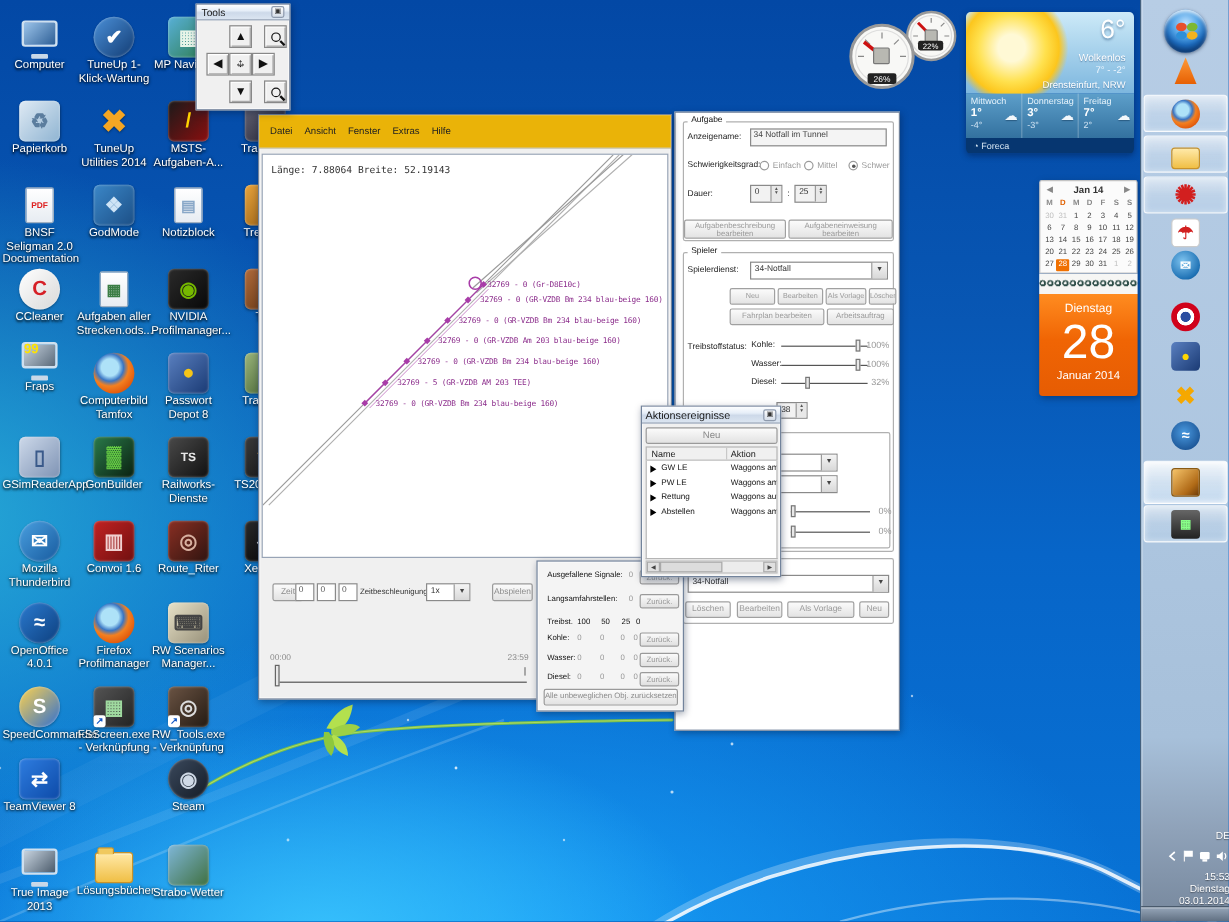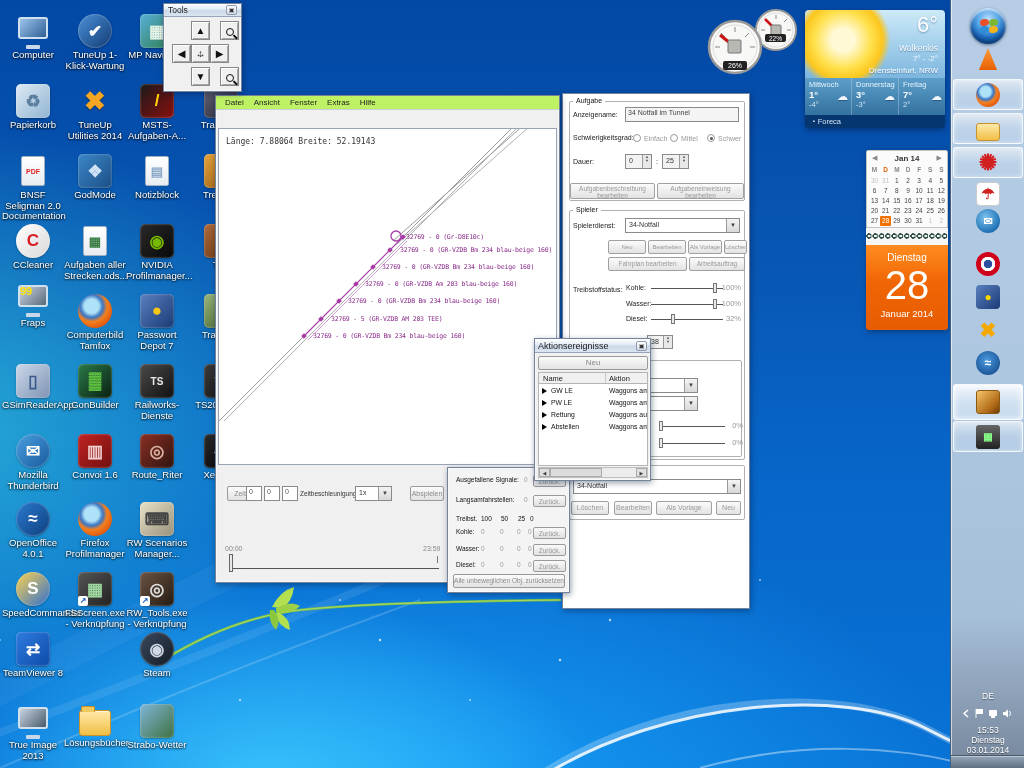--- a/index.html
+++ b/index.html
@@ -21,21 +21,21 @@
 .sh-monitor:after{content:"";position:absolute;left:50%;bottom:-1px;width:14px;height:4px;margin-left:-7px;background:#c8d8e8;border-radius:1px}
 .sh-page{width:24px;height:30px;background:linear-gradient(180deg,#fff,#e7ecf2);border:1px solid #9fb0c2;border-radius:2px;font-size:7px}
 
 .win{position:absolute;background:#f0f0f0;border:1px solid #72839b;box-shadow:1px 2px 6px rgba(0,20,50,.4),inset 0 0 0 1px rgba(255,255,255,.55)}
 .tbar{height:17px;background:linear-gradient(180deg,#fdfeff,#e6eef8 40%,#cdd9e9 55%,#dbe5f1);border-bottom:1px solid #96a5ba;display:flex;align-items:center;padding:0 3px;font-size:8.5px;color:#1a1a1a;white-space:nowrap}
 .tbtns{margin-left:auto;display:flex;gap:2px}
 .tbtn{width:17px;height:13px;background:linear-gradient(180deg,#fefefe,#d5dde8);border:1px solid #8e9aad;border-radius:2px;font-size:7px;line-height:11px;text-align:center;color:#333}
 .appico{width:11px;height:11px;margin-right:4px;background:linear-gradient(135deg,#f6c46a,#b06a17 70%,#6e3c08);border-radius:2px;border:1px solid #8a5a14}
 
 #editor{left:215px;top:95px;width:345px;height:488px;z-index:5}
-#menubar{height:14px;background:#bef264;border-bottom:1px solid #c9cfda;display:flex;font-size:8px;color:#222;align-items:center;padding-left:4px}
+#menubar{height:28px;background:#eab308;border-bottom:1px solid #c9cfda;display:flex;font-size:8px;color:#222;align-items:center;padding-left:4px}
 .mitem{padding:0 5px}
 #map{position:absolute;left:2px;top:32px;width:339px;height:337px;background:#fff;border:1px solid #98a4b6;overflow:hidden}
 #coords{position:absolute;left:7px;top:8px;font:8px "DejaVu Sans Mono",monospace;color:#333}
 .tlabel{position:absolute;font:6.5px "DejaVu Sans Mono",monospace;color:#8c2e8c;white-space:nowrap;letter-spacing:-.2px}
 #ebottom{position:absolute;left:2px;top:370px;right:2px;bottom:2px;background:#f0f0f0}
 .fbtn{position:absolute;background:linear-gradient(180deg,#fbfbfb,#e2e2e2);border:1px solid #9a9a9a;border-radius:2px;font-size:8px;color:#8b8b8b;text-align:center;overflow:hidden}
 .fld{position:absolute;background:#fff;border:1px solid #8a8a8a;font-size:7px;color:#555;padding:1px 2px}
 .lbl8{position:absolute;font-size:7px;color:#222;white-space:nowrap}
 .dd{position:absolute;background:#fff;border:1px solid #8a8a8a;font-size:7px;color:#333}
 .dd .arr{position:absolute;right:0;top:0;bottom:0;width:13px;background:linear-gradient(180deg,#f4f4f4,#d8d8d8);border-left:1px solid #9a9a9a;text-align:center;font-size:6px;color:#444;line-height:13px}
@@ -108,21 +108,21 @@
 #calwd{font-size:10px;margin-top:7px}
 #calbig{font-size:40px;font-weight:400;line-height:40px;margin-top:2px}
 #calmy{font-size:9.5px;margin-top:3px}
 
 #taskbar{position:absolute;right:0;top:0;width:74px;height:768px;z-index:10;background:linear-gradient(180deg,#b7cde5 0%,#adc6e0 55%,#a7c0da 80%,#8fa2b9 90%,#76879c 100%);border-left:1px solid #43607e;box-shadow:inset 1px 0 0 rgba(255,255,255,.6)}
 .tbwin{position:absolute;left:2px;width:70px;border-radius:3px;border:1px solid rgba(255,255,255,.8);background:linear-gradient(180deg,rgba(255,255,255,.55),rgba(235,245,255,.2) 50%,rgba(190,215,240,.35));box-shadow:inset 0 0 5px rgba(255,255,255,.5)}
 .tbwin.active{background:linear-gradient(180deg,rgba(255,255,255,.85),rgba(240,248,255,.55) 50%,rgba(210,230,248,.6));box-shadow:inset 0 0 6px #fff}
 .tbico{position:absolute;display:flex;align-items:center;justify-content:center;font-weight:bold}
 #orb{position:absolute;left:19px;top:8px;width:36px;height:36px;border-radius:50%;background:radial-gradient(circle at 50% 32%,#bfe2ff 0%,#55a6e8 35%,#1d6dc0 60%,#0b3e79 100%);box-shadow:inset 0 2px 3px rgba(255,255,255,.8),inset 0 -3px 5px rgba(0,20,60,.5),0 1px 3px rgba(0,20,50,.5)}
 .petal{position:absolute;width:9px;height:7px;border-radius:60% 60% 60% 60%}
-#tray{position:absolute;left:0;bottom:13px;width:74px;text-align:center;color:#fff;font-size:8.5px;text-shadow:0 1px 1px rgba(0,0,0,.45)}
+#tray{position:absolute;left:0;bottom:13px;width:74px;text-align:right;color:#fff;font-size:8.5px;text-shadow:0 1px 1px rgba(0,0,0,.45)}
 #showdesk{position:absolute;left:0;bottom:0;width:74px;height:13px;background:linear-gradient(180deg,#97a7ba,#5f6e80);border-top:1px solid #4a5a6c;box-shadow:inset 0 1px 0 rgba(255,255,255,.4)}
 
 </style>
 </head>
 <body>
 
 <div id="wall"></div>
 <svg class="decor" width="1024" height="768">
   <g opacity="0.35" stroke="#ffffff" fill="none">
     <path d="M-20,700 Q 250,560 520,430" stroke-width="30" opacity="0.12"></path>
@@ -232,21 +232,21 @@
         </div>
       </div>
       <div class="dlabel">Fraps</div>
     </div>
     <div class="dicon" style="left: 64px; top: 294px;">
       <div class="ibox" style="border-radius: 50%; background: radial-gradient(circle at 40% 36%, rgb(174, 226, 248) 0px, rgb(174, 226, 248) 24%, rgb(58, 118, 196) 38%, rgb(243, 128, 32) 52%, rgb(228, 94, 15) 72%, rgb(169, 67, 5) 100%);"></div>
       <div class="dlabel">Computerbild Tamfox</div>
     </div>
     <div class="dicon" style="left: 126px; top: 294px;">
       <div class="ibox rect" style="background: linear-gradient(135deg, rgb(90, 128, 192), rgb(26, 58, 116)); color: rgb(245, 197, 24); font-size: 17px; box-shadow: rgba(255, 255, 255, 0.5) 0px 0px 2px inset, rgba(0, 0, 0, 0.3) 0px 1px 2px;">●</div>
-      <div class="dlabel">Passwort Depot 7</div>
+      <div class="dlabel">Passwort Depot 8</div>
     </div>
     <div class="dicon" style="left: 190px; top: 294px;">
       <div class="ibox rect" style="background: linear-gradient(135deg, rgb(154, 180, 122), rgb(58, 90, 42)); color: rgb(255, 255, 255); font-size: 17px; box-shadow: rgba(255, 255, 255, 0.5) 0px 0px 2px inset, rgba(0, 0, 0, 0.3) 0px 1px 2px;">▲</div>
       <div class="dlabel">TrainSt...</div>
     </div>
     <div class="dicon" style="left: 2px; top: 364px;">
       <div class="ibox rect" style="background: linear-gradient(135deg, rgb(205, 217, 234), rgb(126, 147, 180)); color: rgb(58, 90, 138); font-size: 17px; box-shadow: rgba(255, 255, 255, 0.5) 0px 0px 2px inset, rgba(0, 0, 0, 0.3) 0px 1px 2px;">▯</div>
       <div class="dlabel">GSimReaderApp</div>
     </div>
     <div class="dicon" style="left: 64px; top: 364px;">

